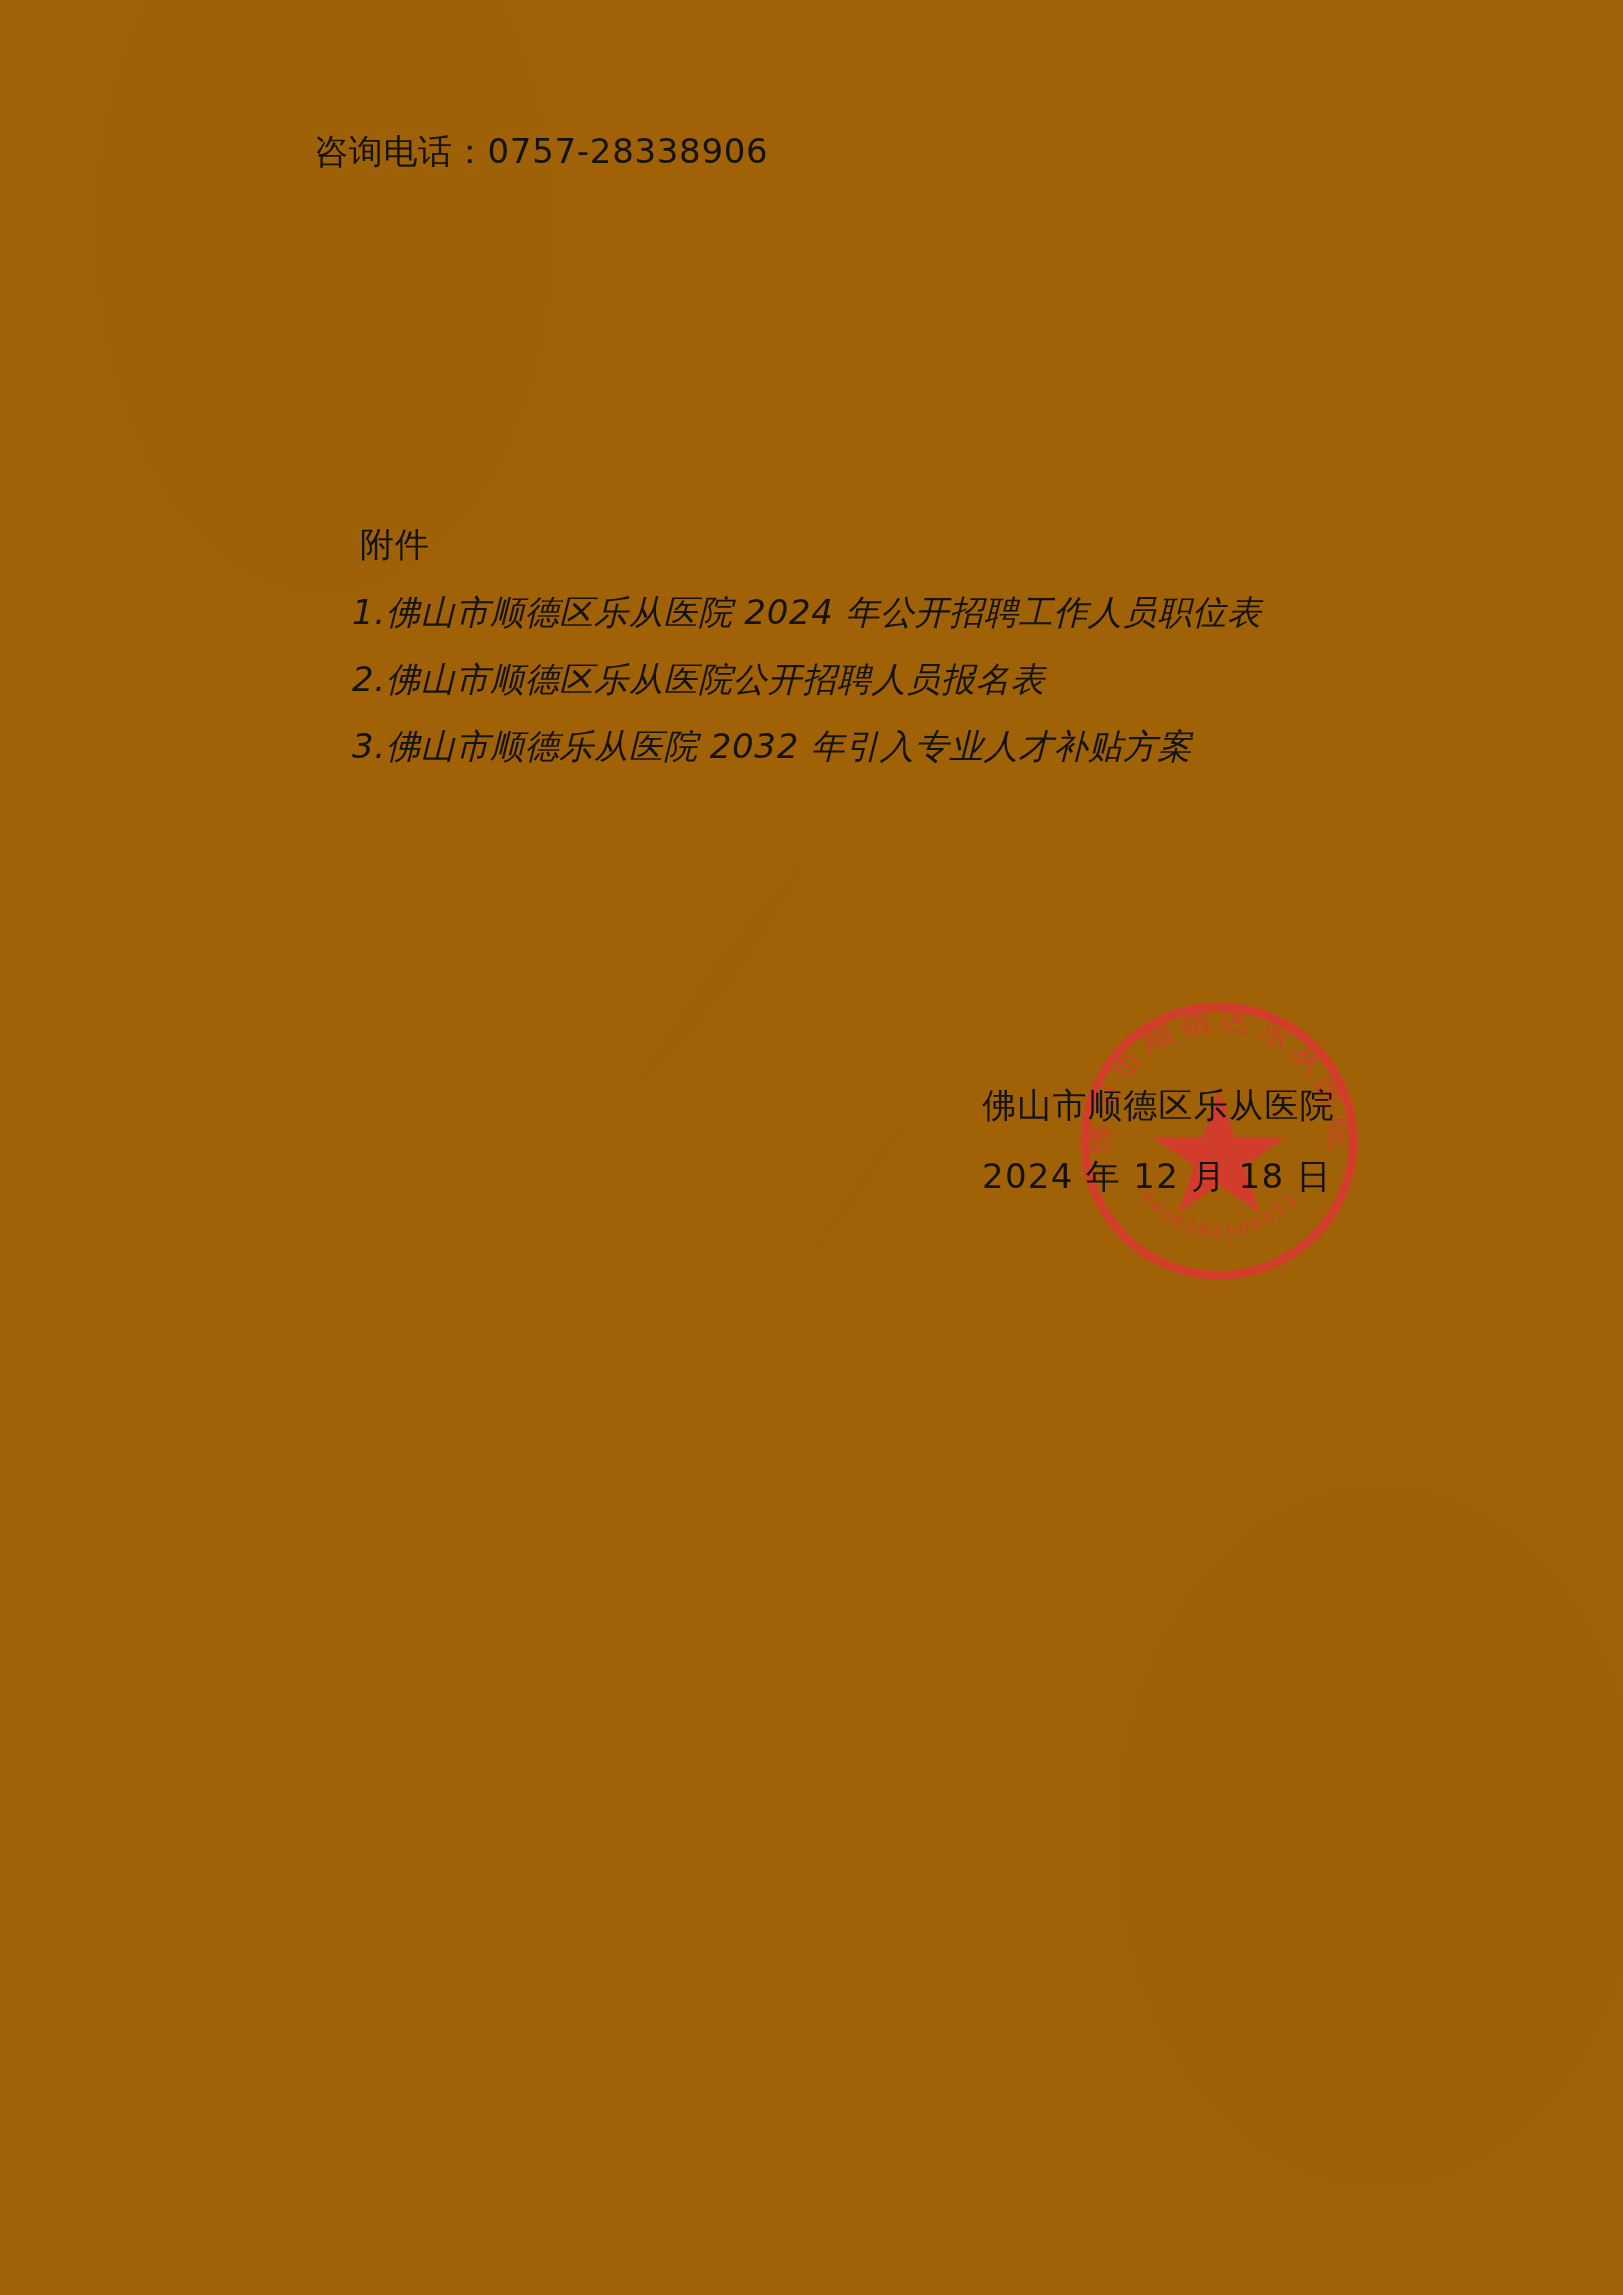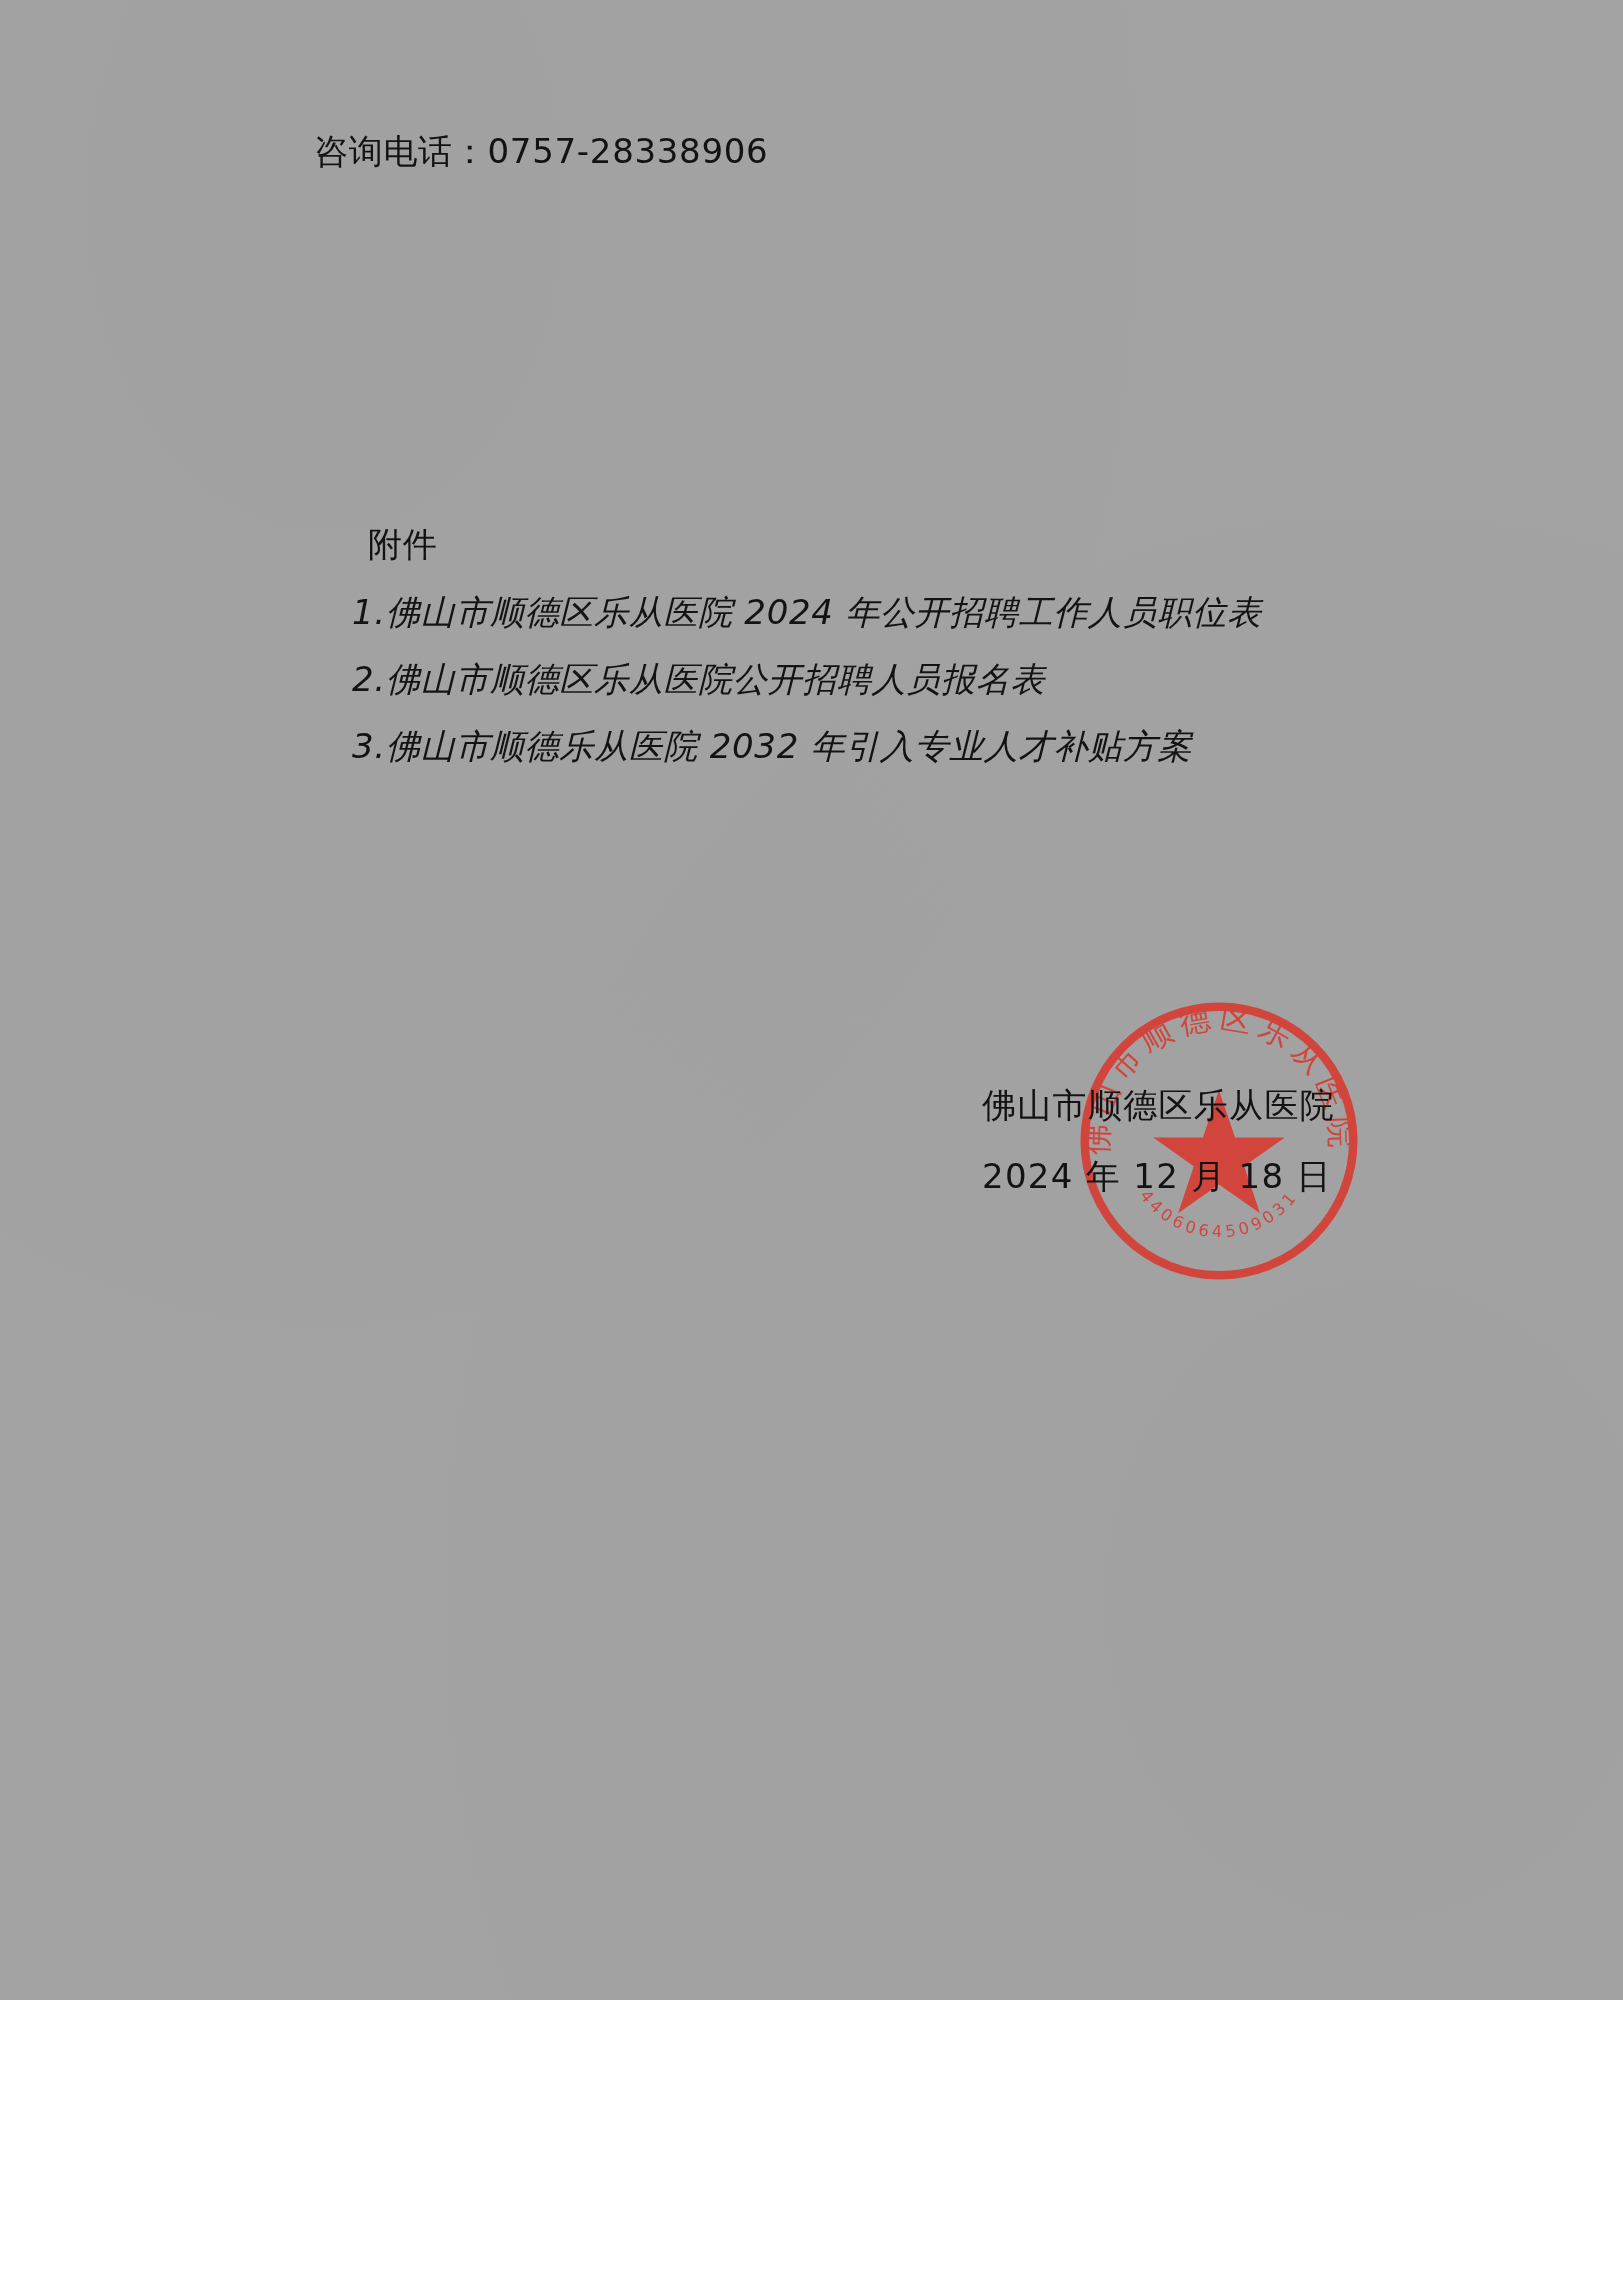--- a/index.html
+++ b/index.html
@@ -7,22 +7,22 @@
     padding: 0;
     background: #ffffff;
   }
   body {
     font-family: "DejaVu Sans", "Liberation Sans", sans-serif;
     color: #111111;
   }
   .page {
     position: relative;
     width: 1623px;
-    height: 2000px;
-    background: #a3a3a3;
+    height: 2295px;
+    background: #a16207;
     overflow: hidden;
   }
   
   .page::before {
     content: "";
     position: absolute;
     inset: 0;
     background:
       radial-gradient(ellipse at 20% 10%, rgba(0,0,0,0.012), rgba(0,0,0,0) 60%),
       radial-gradient(ellipse at 85% 80%, rgba(0,0,0,0.010), rgba(0,0,0,0) 65%);
@@ -49,21 +49,21 @@
     text-indent: 0;
     margin-left: -85px;
   }
   #contact-block {
     position: absolute;
     left: 0;
     top: 118px;
   }
   #attachment-heading {
     position: absolute;
-    left: 16px;
+    left: 8px;
     top: 511px;
     text-indent: 38px;
   }
   #attachment-list {
     position: absolute;
     left: 0;
     top: 579px;
   }
   #signature-block {
     position: absolute;

